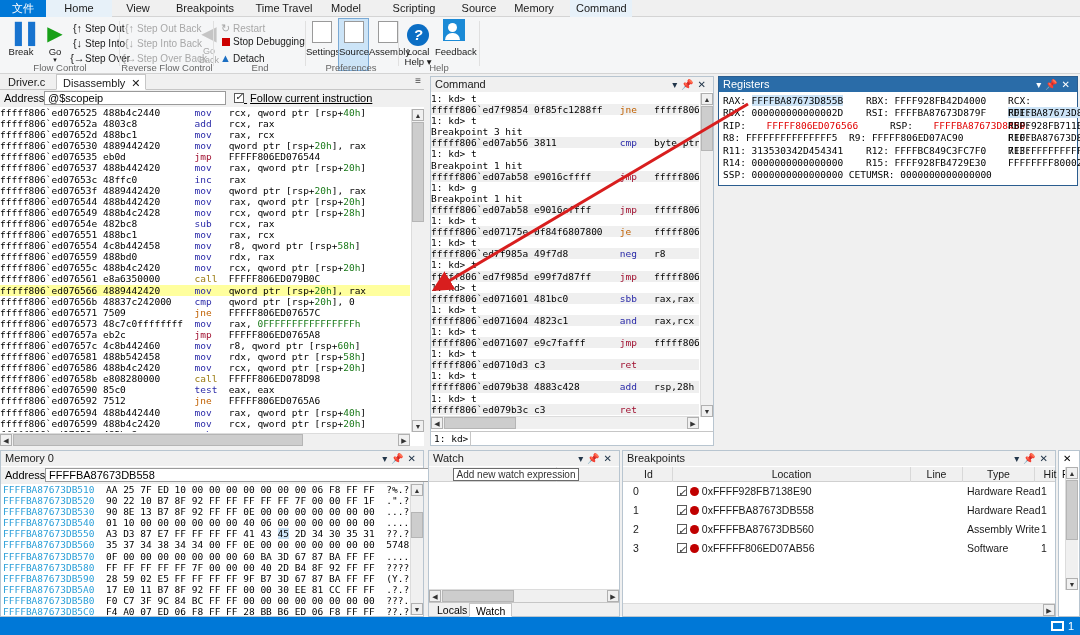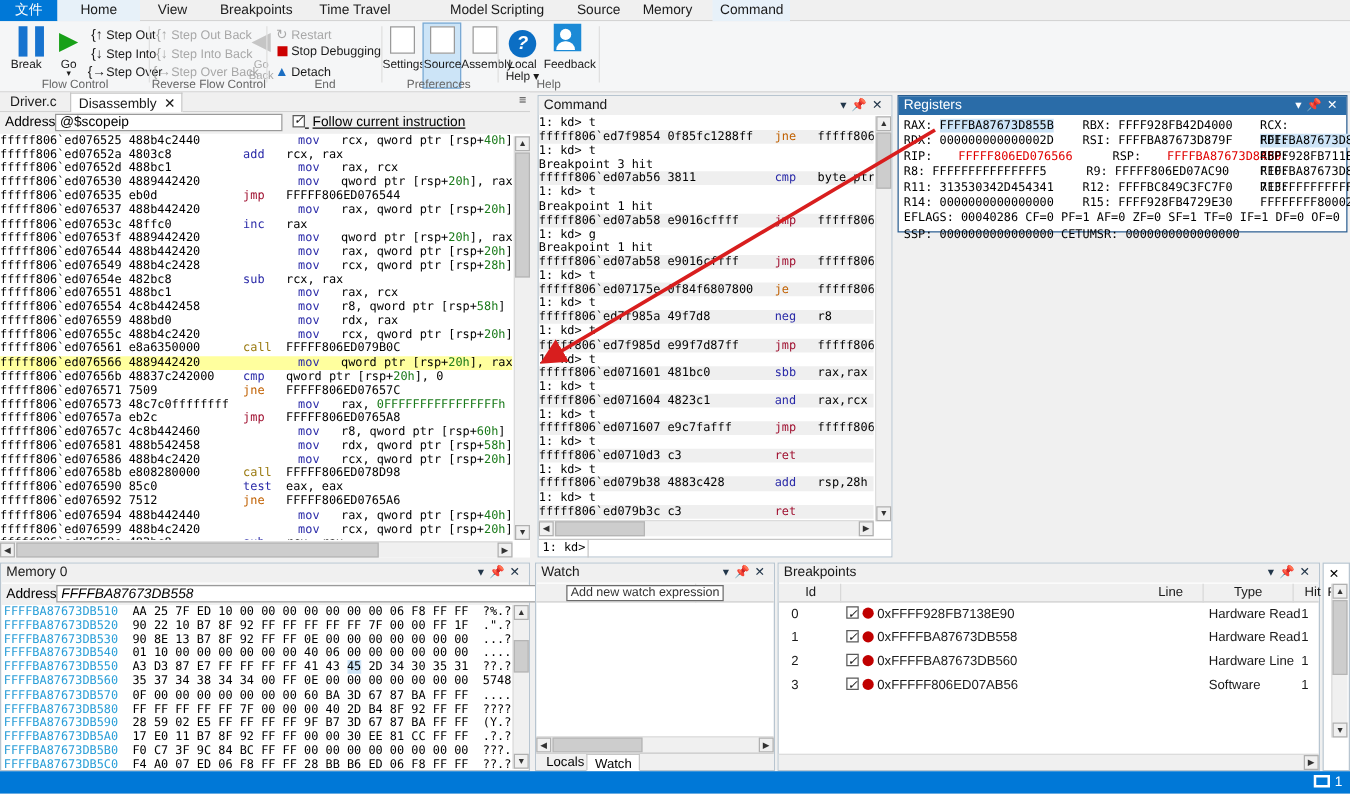--- a/index.html
+++ b/index.html
@@ -137,21 +137,21 @@
   .code {
     font-family: "DejaVu Sans Mono", monospace;
     font-size: 9.5px;
     white-space: pre;
     line-height: 11.1px;
   }
   .asm-row { height: 11.1px; }
   .asm-row.hl { background: #ffff9e; }
   .a-addr { color: #000; }
   .a-bytes { color: #000; }
-  .m-mov { color: #2a2aa8; margin-left: 44px; }
+  .m-mov { color: #2a2aa8; }
   .m-jmp { color: #a01030; }
   .m-call{ color: #9a7a10; }
   .m-jne { color: #c06000; }
   .m-test{ color: #2a2aa8; }
   .m-sub { color: #2a2aa8; }
   .m-add { color: #2a2aa8; }
   .m-inc { color: #2a2aa8; }
   .m-cmp { color: #2a2aa8; }
   .num   { color: #1a7a1a; }
   .tgt   { color: #000; }
@@ -249,21 +249,21 @@
 
 <div id="app">
 
   <div class="ribbon-tabs">
     <div class="file-tab">文件</div>
     <div id="ribbon-tabs-host">
         <div class="rtab active" style="left: 46px; width: 66px;">Home</div>
         <div class="rtab" style="left: 112px; width: 52px;">View</div>
         <div class="rtab" style="left: 164px; width: 82px;">Breakpoints</div>
         <div class="rtab" style="left: 246px; width: 76px;">Time Travel</div>
-        <div class="rtab" style="left: 352px; width: 46px;">Model</div>
+        <div class="rtab" style="left: 323px; width: 46px;">Model</div>
         <div class="rtab" style="left: 383px; width: 62px;">Scripting</div>
         <div class="rtab" style="left: 455px; width: 48px;">Source</div>
         <div class="rtab" style="left: 508px; width: 52px;">Memory</div>
         <div class="rtab active" style="left: 570px; width: 62px;">Command</div>
       </div>
   </div>
   <div class="ribbon-collapse">⌃</div>
 
   <div class="ribbon">
 
@@ -427,47 +427,46 @@
           <span style="position: absolute; left: 143px;"><span>RSI: </span><span class="">FFFFBA87673D879F</span></span>
           <span style="position: absolute; left: 285px;"><span>RDI: </span><span class="">FFFF928FB711E017</span></span>
         </div>
         <div style="position: relative; height: 12.4px;">
           <span style="position: absolute; left: 0px;"><span>RIP: </span><span class="reg-red">FFFFF806ED076566</span></span>
           <span style="position: absolute; left: 143px; padding-left: 24px;"><span>RSP: </span><span class="reg-red">FFFFBA87673D8450</span></span>
           <span style="position: absolute; left: 285px;"><span>RBP: </span><span class="">FFFFBA87673D8A60</span></span>
         </div>
         <div style="position: relative; height: 12.4px;">
           <span style="position: absolute; left: 0px;"><span>R8:  </span><span class="">FFFFFFFFFFFFFFF5</span></span>
-          <span style="position: absolute; left: 146px;"><span>R9:  </span><span class="">FFFFF806ED07AC90</span></span>
+          <span style="position: absolute; left: 126px;"><span>R9:  </span><span class="">FFFFF806ED07AC90</span></span>
           <span style="position: absolute; left: 285px;"><span>R10: </span><span class="">7FFFFFFFFFFFFFFC</span></span>
         </div>
         <div style="position: relative; height: 12.4px;">
           <span style="position: absolute; left: 0px;"><span>R11: </span><span class="">313530342D454341</span></span>
           <span style="position: absolute; left: 143px;"><span>R12: </span><span class="">FFFFBC849C3FC7F0</span></span>
           <span style="position: absolute; left: 285px;"><span>R13: </span><span class="">FFFFFFFF800020A8</span></span>
         </div>
         <div style="position: relative; height: 12.4px; text-align: center;">
           <span style="position: absolute; left: 0px;"><span>R14: </span><span class="">0000000000000000</span></span>
           <span style="position: absolute; left: 143px;"><span>R15: </span><span class="">FFFF928FB4729E30</span></span>
         </div>
-        <div>EFLAGS: 00040286 CF=0 PF=1 AF=0 ZF=0 SF=1 TF=0 IF=1 DF=0 OF=0</div>
         <div>SSP:    0000000000000000   CETUMSR: 0000000000000000</div>
       </div>
   </div>
 
   <div class="panel" style="left:0;top:450px;width:424px;height:167px;">
     <div class="panel-title" style="background:#f0f0f0;color:#1a1a1a;">
       <span>Memory 0</span>
       <span class="ctrls">
         <span>▾</span><span>📌</span><span>✕</span>
       </span>
     </div>
     <div class="addrbar" style="top:16px;">
       <label>Address:</label>
-      <input class="addrinput" style="width: 434px; font-style: italic;" value="FFFFBA87673DB558">
+      <input class="addrinput" style="width: 434px;" value="FFFFBA87673DB558">
     </div>
     <div id="mem-host" class="code" style="position:absolute;left:2px;top:33px;right:14px;bottom:1px;overflow:hidden;"><div class="mem-row"><span class="mem-addr">FFFFBA87673DB510</span>  <span>AA 25 7F ED 10 00 00 00 00 00 00 00 06 F8 FF FF</span>  <span>?%.?........???</span></div><div class="mem-row"><span class="mem-addr">FFFFBA87673DB520</span>  <span>90 22 10 B7 8F 92 FF FF FF FF FF 7F 00 00 FF 1F</span>  <span>.".?..?????...?.</span></div><div class="mem-row"><span class="mem-addr">FFFFBA87673DB530</span>  <span>90 8E 13 B7 8F 92 FF FF 0E 00 00 00 00 00 00 00</span>  <span>...?..??........</span></div><div class="mem-row"><span class="mem-addr">FFFFBA87673DB540</span>  <span>01 10 00 00 00 00 00 00 40 06 00 00 00 00 00 00</span>  <span>........@.......</span></div><div class="mem-row"><span class="mem-addr">FFFFBA87673DB550</span>  <span>A3 D3 87 E7 FF FF FF FF 41 43 <span class="mem-hl">45</span> 2D 34 30 35 31</span>  <span>??.?????ACE-4051</span></div><div class="mem-row"><span class="mem-addr">FFFFBA87673DB560</span>  <span>35 37 34 38 34 34 00 FF 0E 00 00 00 00 00 00 00</span>  <span>574844.?........</span></div><div class="mem-row"><span class="mem-addr">FFFFBA87673DB570</span>  <span>0F 00 00 00 00 00 00 00 60 BA 3D 67 87 BA FF FF</span>  <span>........`?=g.???</span></div><div class="mem-row"><span class="mem-addr">FFFFBA87673DB580</span>  <span>FF FF FF FF FF 7F 00 00 00 40 2D B4 8F 92 FF FF</span>  <span>?????....@-?..??</span></div><div class="mem-row"><span class="mem-addr">FFFFBA87673DB590</span>  <span>28 59 02 E5 FF FF FF FF 9F B7 3D 67 87 BA FF FF</span>  <span>(Y.?????.?=g.???</span></div><div class="mem-row"><span class="mem-addr">FFFFBA87673DB5A0</span>  <span>17 E0 11 B7 8F 92 FF FF 00 00 30 EE 81 CC FF FF</span>  <span>.?.?..??..0?.???</span></div><div class="mem-row"><span class="mem-addr">FFFFBA87673DB5B0</span>  <span>F0 C7 3F 9C 84 BC FF FF 00 00 00 00 00 00 00 00</span>  <span>???..???........</span></div><div class="mem-row"><span class="mem-addr">FFFFBA87673DB5C0</span>  <span>F4 A0 07 ED 06 F8 FF FF 28 BB B6 ED 06 F8 FF FF</span>  <span>??.?.???(???.???</span></div></div>
     <div class="sb-v" style="top:33px;bottom:1px;">
       <div class="sb-btn" style="top:0;left:0;">▲</div>
       <div class="sb-thumb" style="top:28px;left:0;width:12px;height:26px;"></div>
       <div class="sb-btn" style="bottom:0;left:0;">▼</div>
     </div>
   </div>
 
   <div class="panel" style="left:428px;top:450px;width:192px;height:167px;">
@@ -495,20 +494,21 @@
 
   <div class="panel" style="left:622px;top:450px;width:434px;height:167px;">
     <div class="panel-title" style="background:#f0f0f0;color:#1a1a1a;">
       <span>Breakpoints</span>
       <span class="ctrls">
         <span>▾</span><span>📌</span><span>✕</span>
       </span>
     </div>
     <div id="bp-head" class="gridhead" style="position:absolute;left:0;top:16px;right:0;">
         <div class="gh" style="left: 2px; width: 48px; text-align: center;">Id</div>
+        <div class="gh" style="left: 50px; width: 238px; text-align: center;">Location</div>
         <div class="gh" style="left: 288px; width: 52px; text-align: center;">Line</div>
         <div class="gh" style="left: 340px; width: 72px; text-align: center;">Type</div>
         <div class="gh" style="left: 412px; width: 62px; text-align: center;">Hit Count</div>
       </div>
     <div id="bp-host" style="position:absolute;left:0;top:32px;right:0;bottom:14px;overflow:hidden;">
         <div style="position: absolute; left: 0px; right: 0px; top: 0px; height: 19px;">
           <span class="gcell" style="left:2px;width:48px;padding-left:8px;">0</span>
           <span class="gcell" style="left:54px;"><i class="chk on"></i> <i class="bp-dot"></i> <span>0xFFFF928FB7138E90</span></span>
           <span class="gcell" style="left:288px;width:52px;"></span>
           <span class="gcell" style="left:344px;">Hardware Read</span>
@@ -518,21 +518,21 @@
           <span class="gcell" style="left:2px;width:48px;padding-left:8px;">1</span>
           <span class="gcell" style="left:54px;"><i class="chk on"></i> <i class="bp-dot"></i> <span>0xFFFFBA87673DB558</span></span>
           <span class="gcell" style="left:288px;width:52px;"></span>
           <span class="gcell" style="left:344px;">Hardware Read</span>
           <span class="gcell" style="left:418px;">1</span>
         </div>
         <div style="position: absolute; left: 0px; right: 0px; top: 38px; height: 19px;">
           <span class="gcell" style="left:2px;width:48px;padding-left:8px;">2</span>
           <span class="gcell" style="left:54px;"><i class="chk on"></i> <i class="bp-dot"></i> <span>0xFFFFBA87673DB560</span></span>
           <span class="gcell" style="left:288px;width:52px;"></span>
-          <span class="gcell" style="left:344px;">Hardware Line</span>
+          <span class="gcell" style="left:344px;">Assembly Write</span>
           <span class="gcell" style="left:418px;">1</span>
         </div>
         <div style="position: absolute; left: 0px; right: 0px; top: 57px; height: 19px;">
           <span class="gcell" style="left:2px;width:48px;padding-left:8px;">3</span>
           <span class="gcell" style="left:54px;"><i class="chk on"></i> <i class="bp-dot"></i> <span>0xFFFFF806ED07AB56</span></span>
           <span class="gcell" style="left:288px;width:52px;"></span>
           <span class="gcell" style="left:344px;">Software</span>
           <span class="gcell" style="left:418px;">1</span>
         </div>
       </div>

